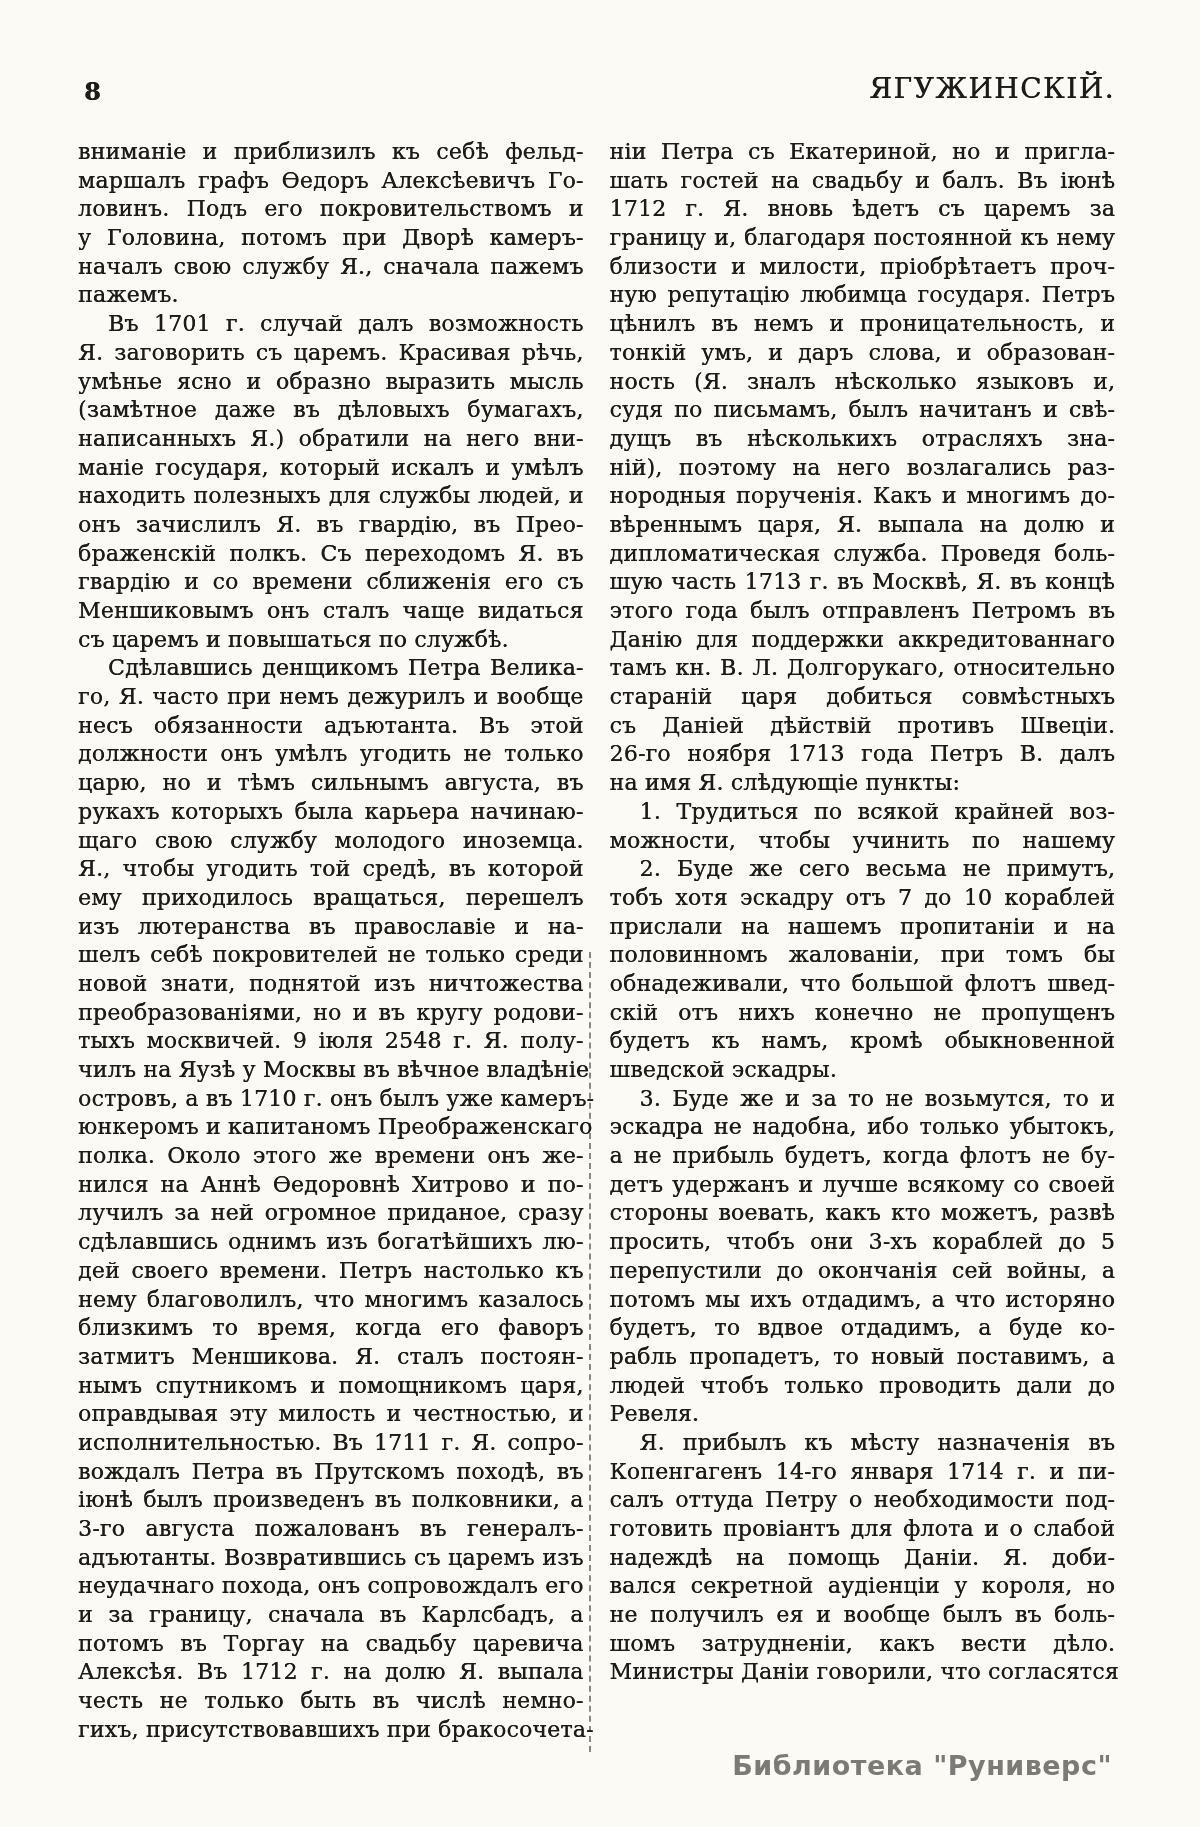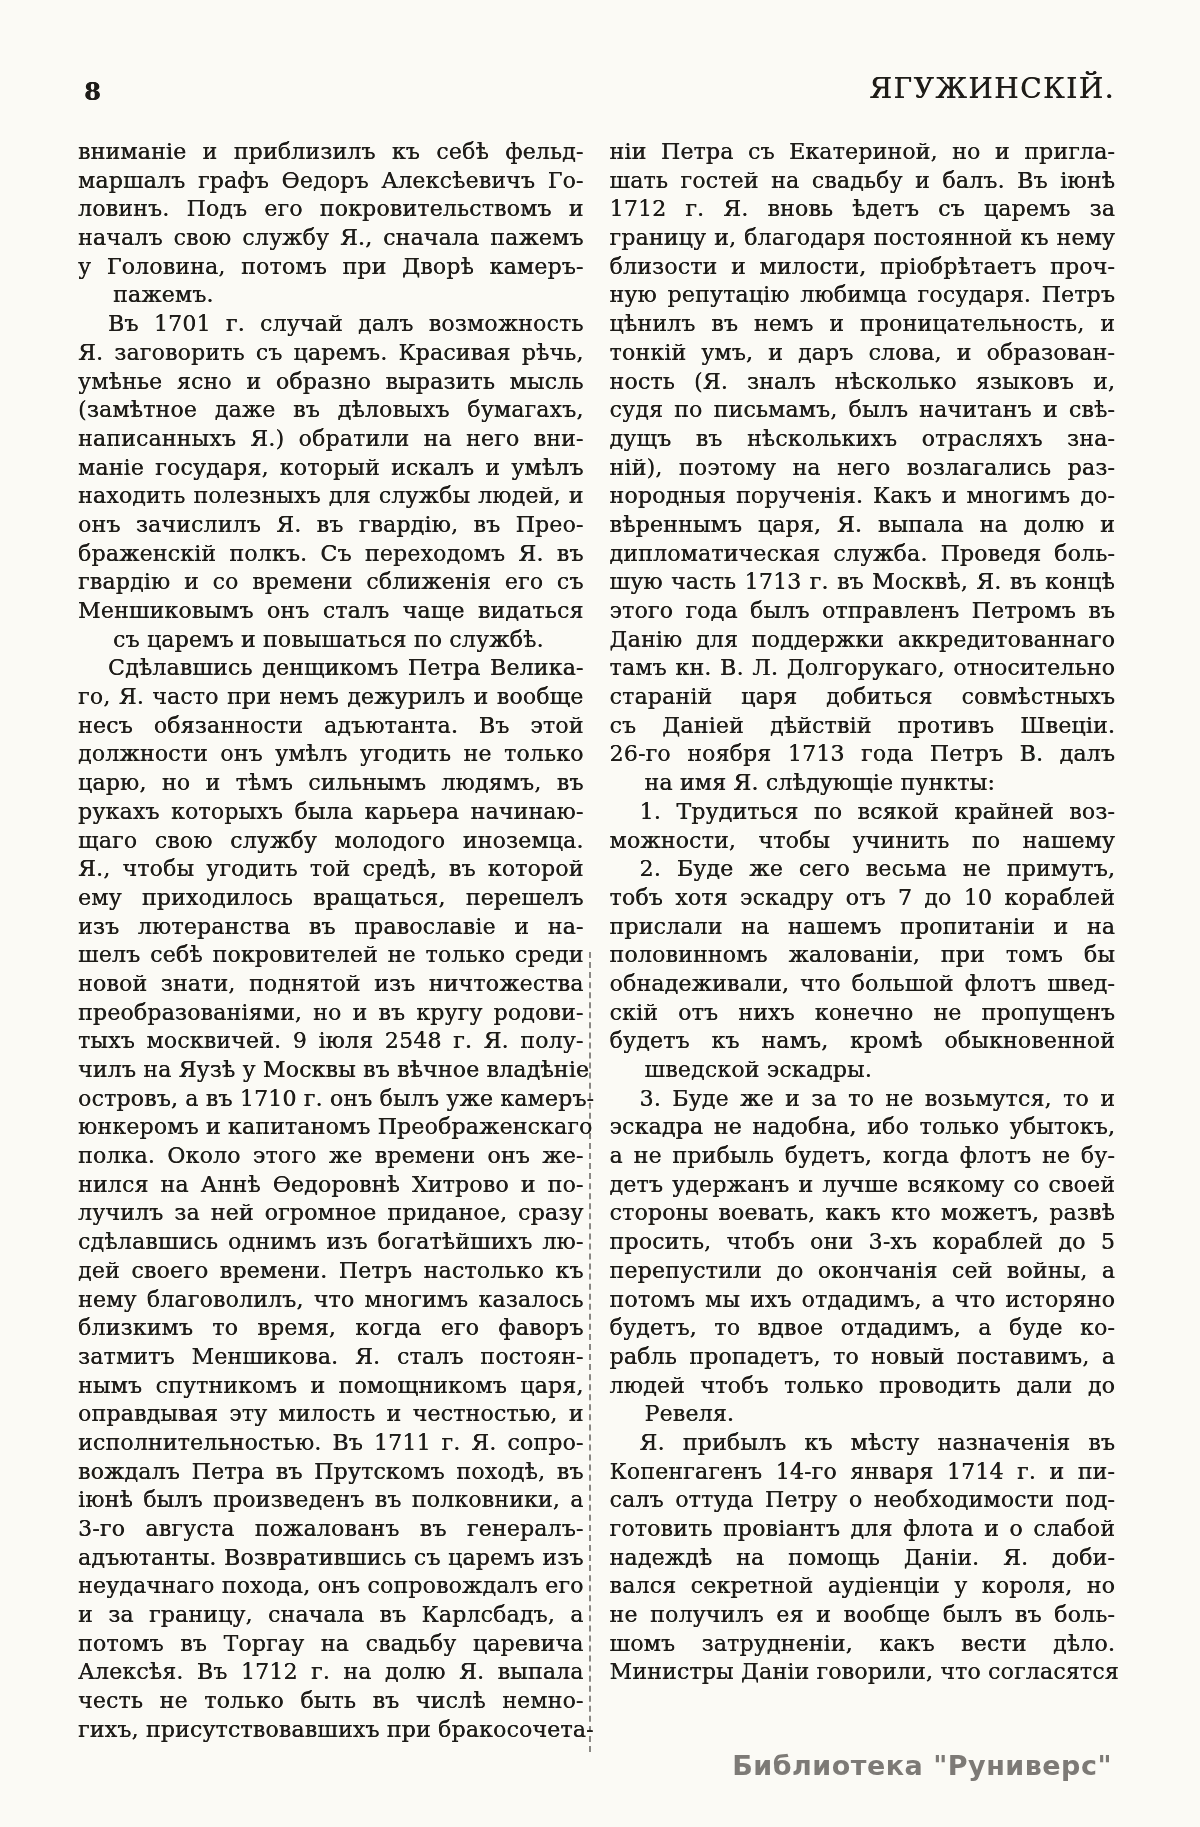--- a/index.html
+++ b/index.html
@@ -49,21 +49,21 @@
     font-size: 22px;
     line-height: 28.7px;
     height: 28.7px;
     letter-spacing: 0.2px;
     text-align: justify;
     text-align-last: justify;
     text-shadow: 0.35px 0 0 currentColor;
     white-space: nowrap;
     overflow: visible;
   }
-  .line.pe { text-align-last: left; margin-left: 35px; }
+  .line.pe { text-align-last: left; }
   .line.ind { text-indent: 30px; }
   .divider {
     position: absolute;
     left: 589px;
     top: 952px;
     height: 800px;
     width: 0;
     border-left: 2px dashed rgba(45, 42, 38, 0.55);
   }
   .watermark {
@@ -86,40 +86,40 @@
     <span class="title">ЯГУЖИНСКІЙ.</span>
   </div>
 
   <div class="divider"></div>
 
   <div class="columns">
     <div class="col">
         <div class="line">вниманіе и приблизилъ къ себѣ фельд-</div>
         <div class="line">маршалъ графъ Ѳедоръ Алексѣевичъ Го-</div>
         <div class="line">ловинъ. Подъ его покровительствомъ и</div>
+        <div class="line">у Головина, потомъ при Дворѣ камеръ-</div>
         <div class="line">началъ свою службу Я., сначала пажемъ</div>
-        <div class="line">у Головина, потомъ при Дворѣ камеръ-</div>
         <div class="line pe">пажемъ.</div>
         <div class="line ind">Въ 1701 г. случай далъ возможность</div>
         <div class="line">Я. заговорить съ царемъ. Красивая рѣчь,</div>
         <div class="line">умѣнье ясно и образно выразить мысль</div>
         <div class="line">(замѣтное даже въ дѣловыхъ бумагахъ,</div>
         <div class="line">написанныхъ Я.) обратили на него вни-</div>
         <div class="line">маніе государя, который искалъ и умѣлъ</div>
         <div class="line">находить полезныхъ для службы людей, и</div>
         <div class="line">онъ зачислилъ Я. въ гвардію, въ Прео-</div>
         <div class="line">браженскій полкъ. Съ переходомъ Я. въ</div>
         <div class="line">гвардію и со времени сближенія его съ</div>
         <div class="line">Меншиковымъ онъ сталъ чаще видаться</div>
         <div class="line pe">съ царемъ и повышаться по службѣ.</div>
         <div class="line ind">Сдѣлавшись денщикомъ Петра Велика-</div>
         <div class="line">го, Я. часто при немъ дежурилъ и вообще</div>
         <div class="line">несъ обязанности адъютанта. Въ этой</div>
         <div class="line">должности онъ умѣлъ угодить не только</div>
-        <div class="line">царю, но и тѣмъ сильнымъ людямъ, въ</div>
+        <div class="line">царю, но и тѣмъ сильнымъ августа, въ</div>
         <div class="line">рукахъ которыхъ была карьера начинаю-</div>
         <div class="line">щаго свою службу молодого иноземца.</div>
         <div class="line">Я., чтобы угодить той средѣ, въ которой</div>
         <div class="line">ему приходилось вращаться, перешелъ</div>
         <div class="line">изъ лютеранства въ православіе и на-</div>
         <div class="line">шелъ себѣ покровителей не только среди</div>
         <div class="line">новой знати, поднятой изъ ничтожества</div>
         <div class="line">преобразованіями, но и въ кругу родови-</div>
         <div class="line">тыхъ москвичей. 9 іюля 2548 г. Я. полу-</div>
         <div class="line">чилъ на Яузѣ у Москвы въ вѣчное владѣніе</div>

